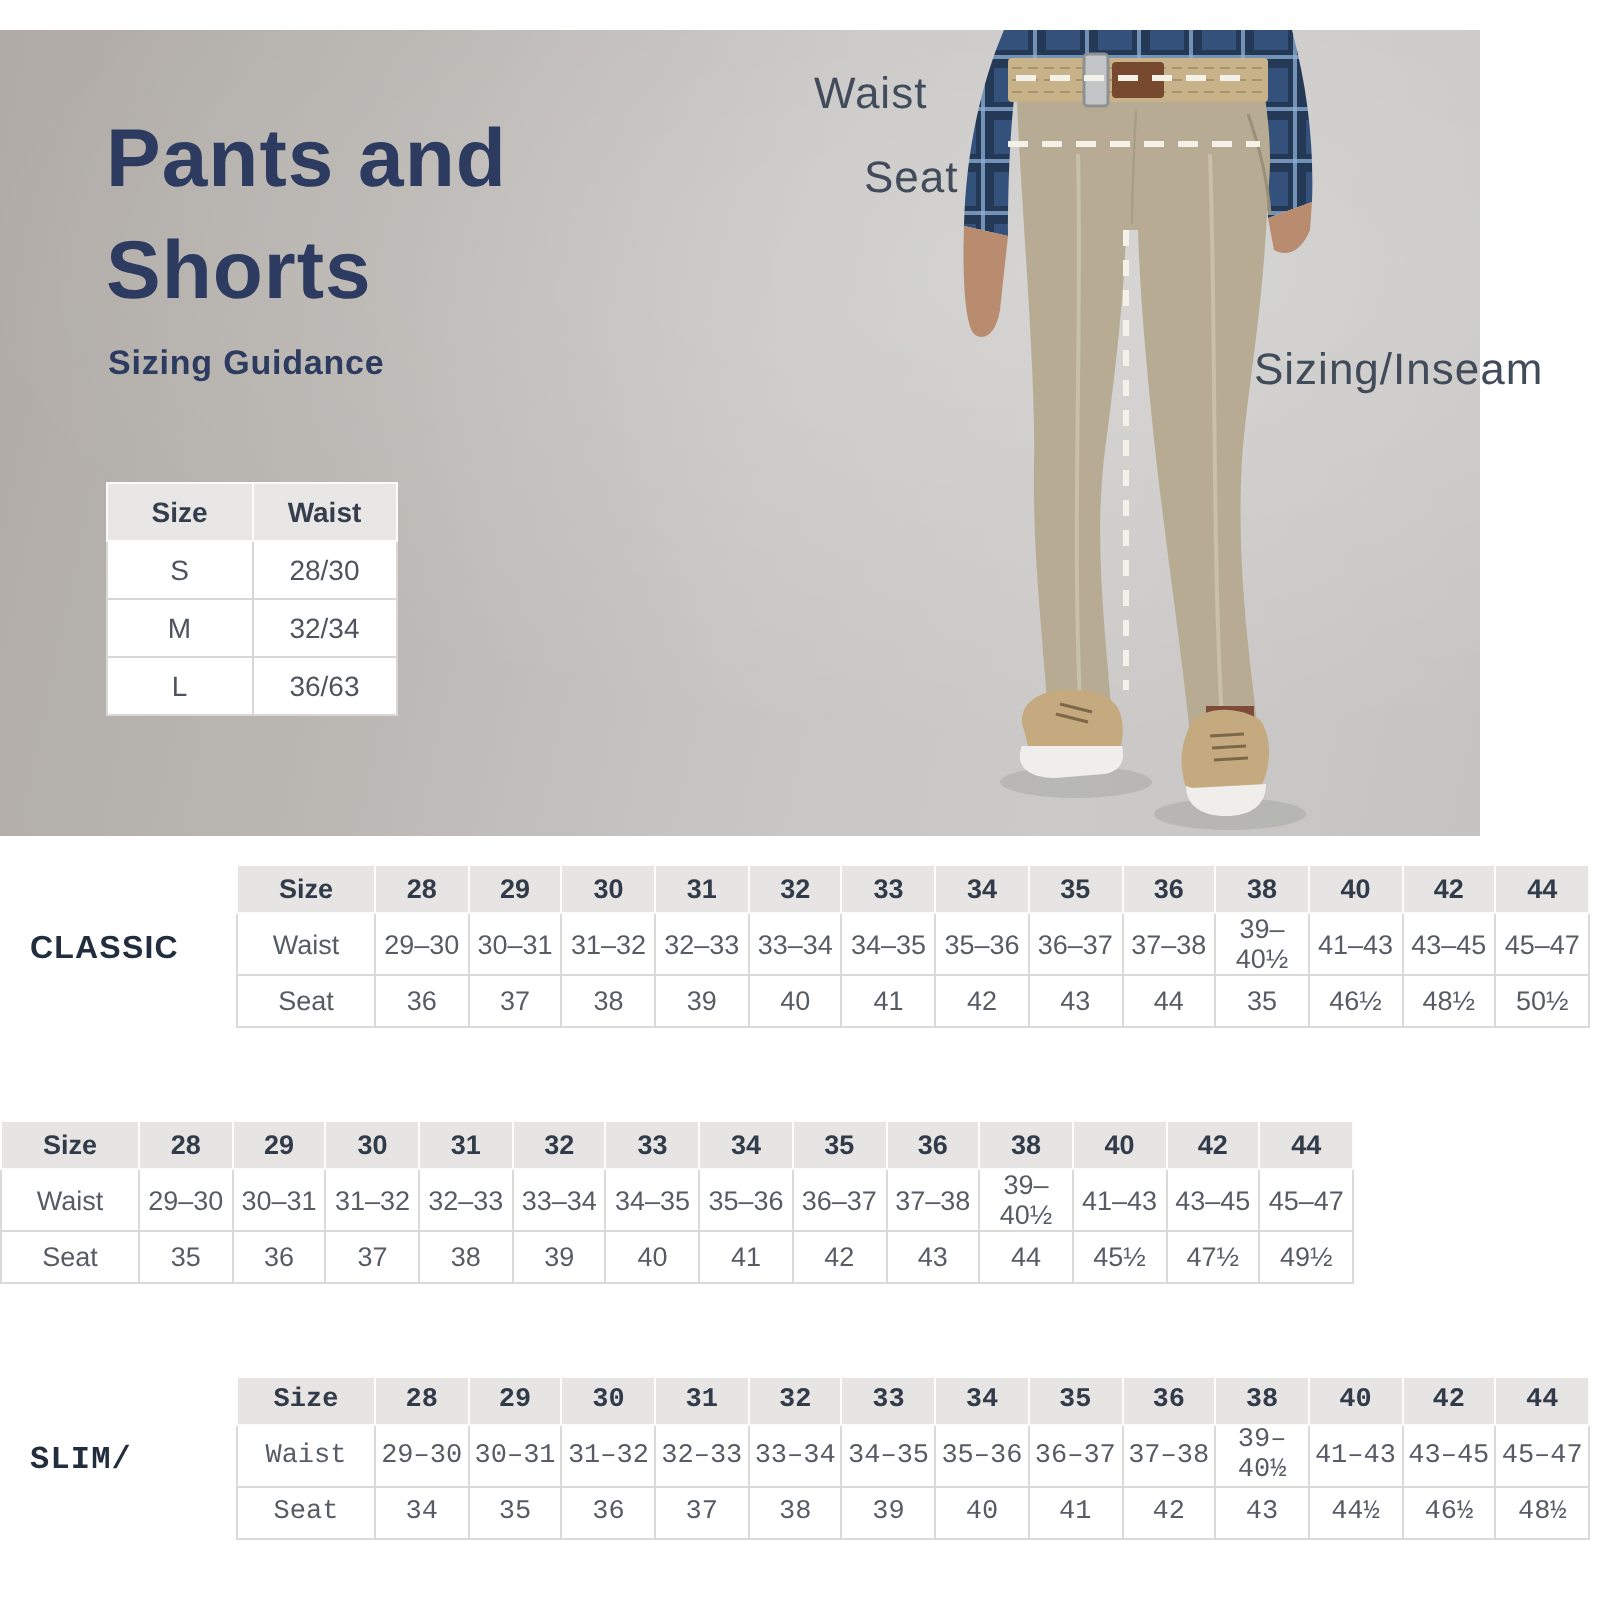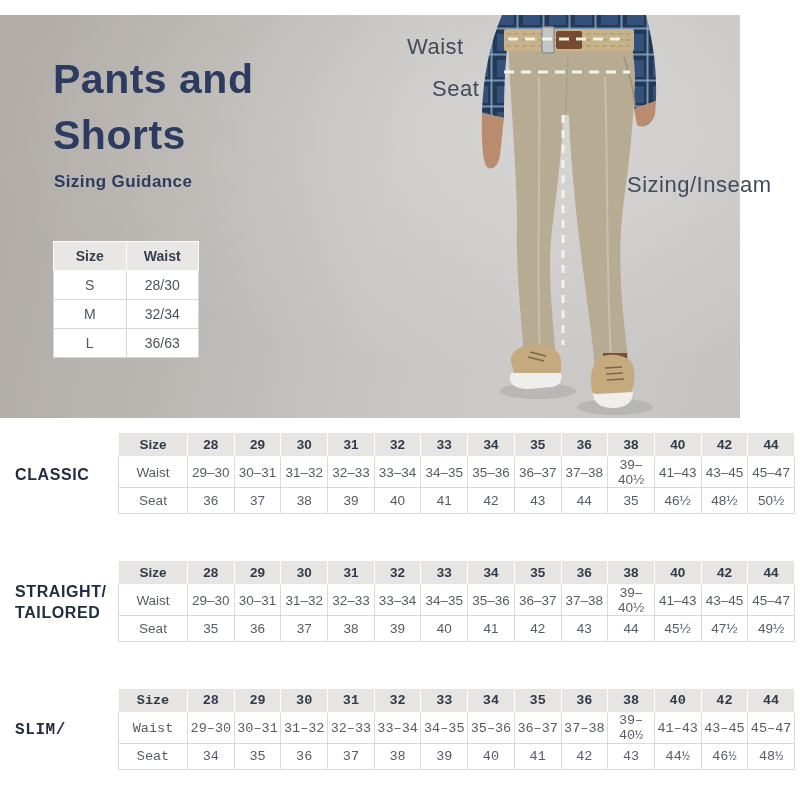--- a/index.html
+++ b/index.html
@@ -228,24 +228,20 @@
               <td>44</td>
               <td>35</td>
               <td>46½</td>
               <td>48½</td>
               <td>50½</td>
             </tr>
           </tbody>
         </table>
       </div>
       <div class="size-block">
-        <div class="block-label">
-          <div>STRAIGHT/</div>
-          <div>TAILORED</div>
-        </div>
         <table class="sizes">
           <colgroup>
             <col class="first">
             <col>
             <col>
             <col>
             <col>
             <col>
             <col>
             <col>

